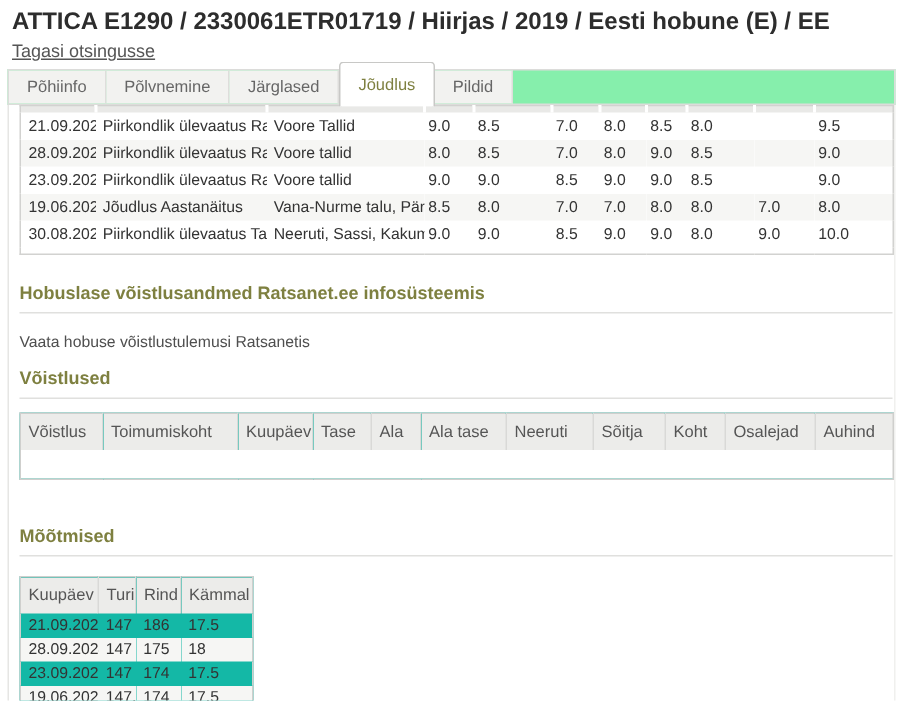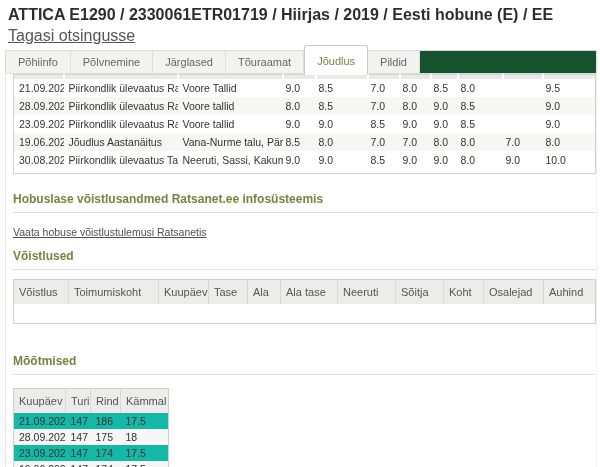--- a/index.html
+++ b/index.html
@@ -8,26 +8,26 @@
     width:600px; height:467px; overflow:hidden;
     background:#ffffff; color:#333;
     font-family:"Liberation Sans", sans-serif; font-size:11px;
   }
   .page-title {
     font-size:16px; font-weight:bold; color:#2d2d2d;
     padding:6px 8px 0 8px; white-space:nowrap;
   }
   .back-link {
     display:inline-block; margin:3px 0 0 8px;
-    font-size:16px; color:#555; text-decoration:underline; cursor:pointer;
+    font-size:12px; color:#555; text-decoration:underline; cursor:pointer;
   }
   
   .tabbar {
     margin:5px 3px 0 5px; height:24px;
-    background:#14532d; border:1px solid #dcdcda;
+    background:#86efac; border:1px solid #dcdcda;
     display:flex; align-items:flex-start; position:relative;
   }
   .tab {
     font-size:11px; color:#666; line-height:22px; padding:0 12px;
     border-right:1px solid #dedddb; cursor:pointer; background:#f2f2f0;
     white-space:nowrap;
   }
   .tab.active {
     background:#fff; color:#7e8040;
     border:1px solid #c8c8c6; border-bottom:none;
@@ -55,21 +55,21 @@
   .spacer-row td { height:5px !important; padding:0 !important; background:#fff; }
   
   .section-heading {
     width:582px; margin:0; font-size:12px; font-weight:bold; color:#7e8040;
     padding:18px 0 6px 0; border-bottom:1px solid #e0e0de;
   }
   .section-heading.tight { padding-top:11px; }
   .section-heading.loose { padding-top:30px; }
   .text-link {
     display:inline-block; margin-top:13px;
-    font-size:10.5px; color:#4f4f4f; text-decoration:underline; cursor:pointer;text-align:center;
+    font-size:10.5px; color:#4f4f4f; cursor:pointer;text-align:center;
   }
   
   .data-table { border:1px solid #cfcfcd; background:#14b8a6; }
   .data-table th {
     background:#ececea; font-weight:normal; text-align:left; color:#555;
     font-size:11px; padding:6px 5px; border-right:1px solid #d9d9d7;
     white-space:nowrap; overflow:hidden; cursor:pointer;
   }
   .data-table th:last-child { border-right:none; }
   .comp-table { width:582px; margin-top:9px; }
@@ -84,21 +84,20 @@
 
 
 
 <div class="page-title">ATTICA E1290 / 2330061ETR01719 / Hiirjas / 2019 / Eesti hobune (E) / EE</div>
 <a class="back-link">Tagasi otsingusse</a>
 
 <div class="tabbar">
   <div class="tab">Põhiinfo</div>
   <div class="tab">Põlvnemine</div>
   <div class="tab">Järglased</div>
-  <div class="tab">Tõuraamat</div>
   <div class="tab active">Jõudlus</div>
   <div class="tab">Pildid</div>
 </div>
 
 <div class="panel">
 
   <table class="eval-table">
     <colgroup>
       <col style="width:50px">
         <col style="width:114px">

